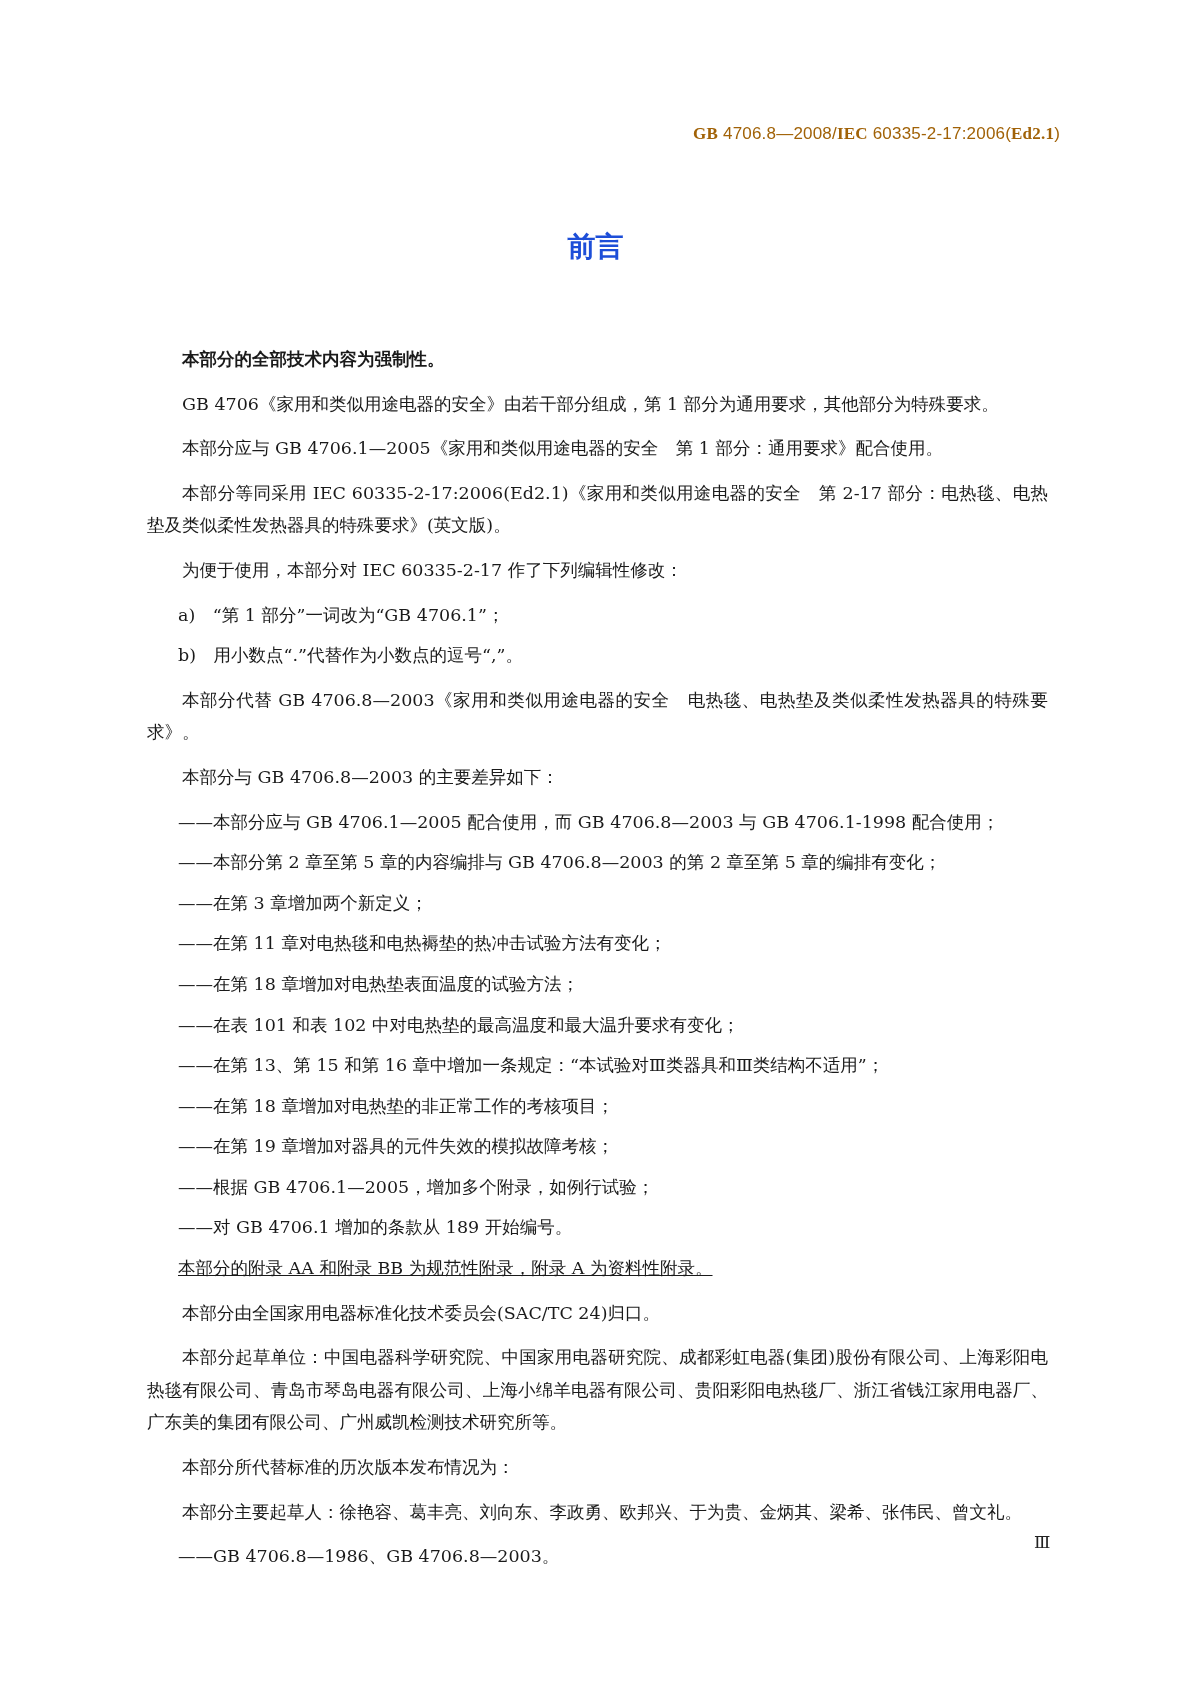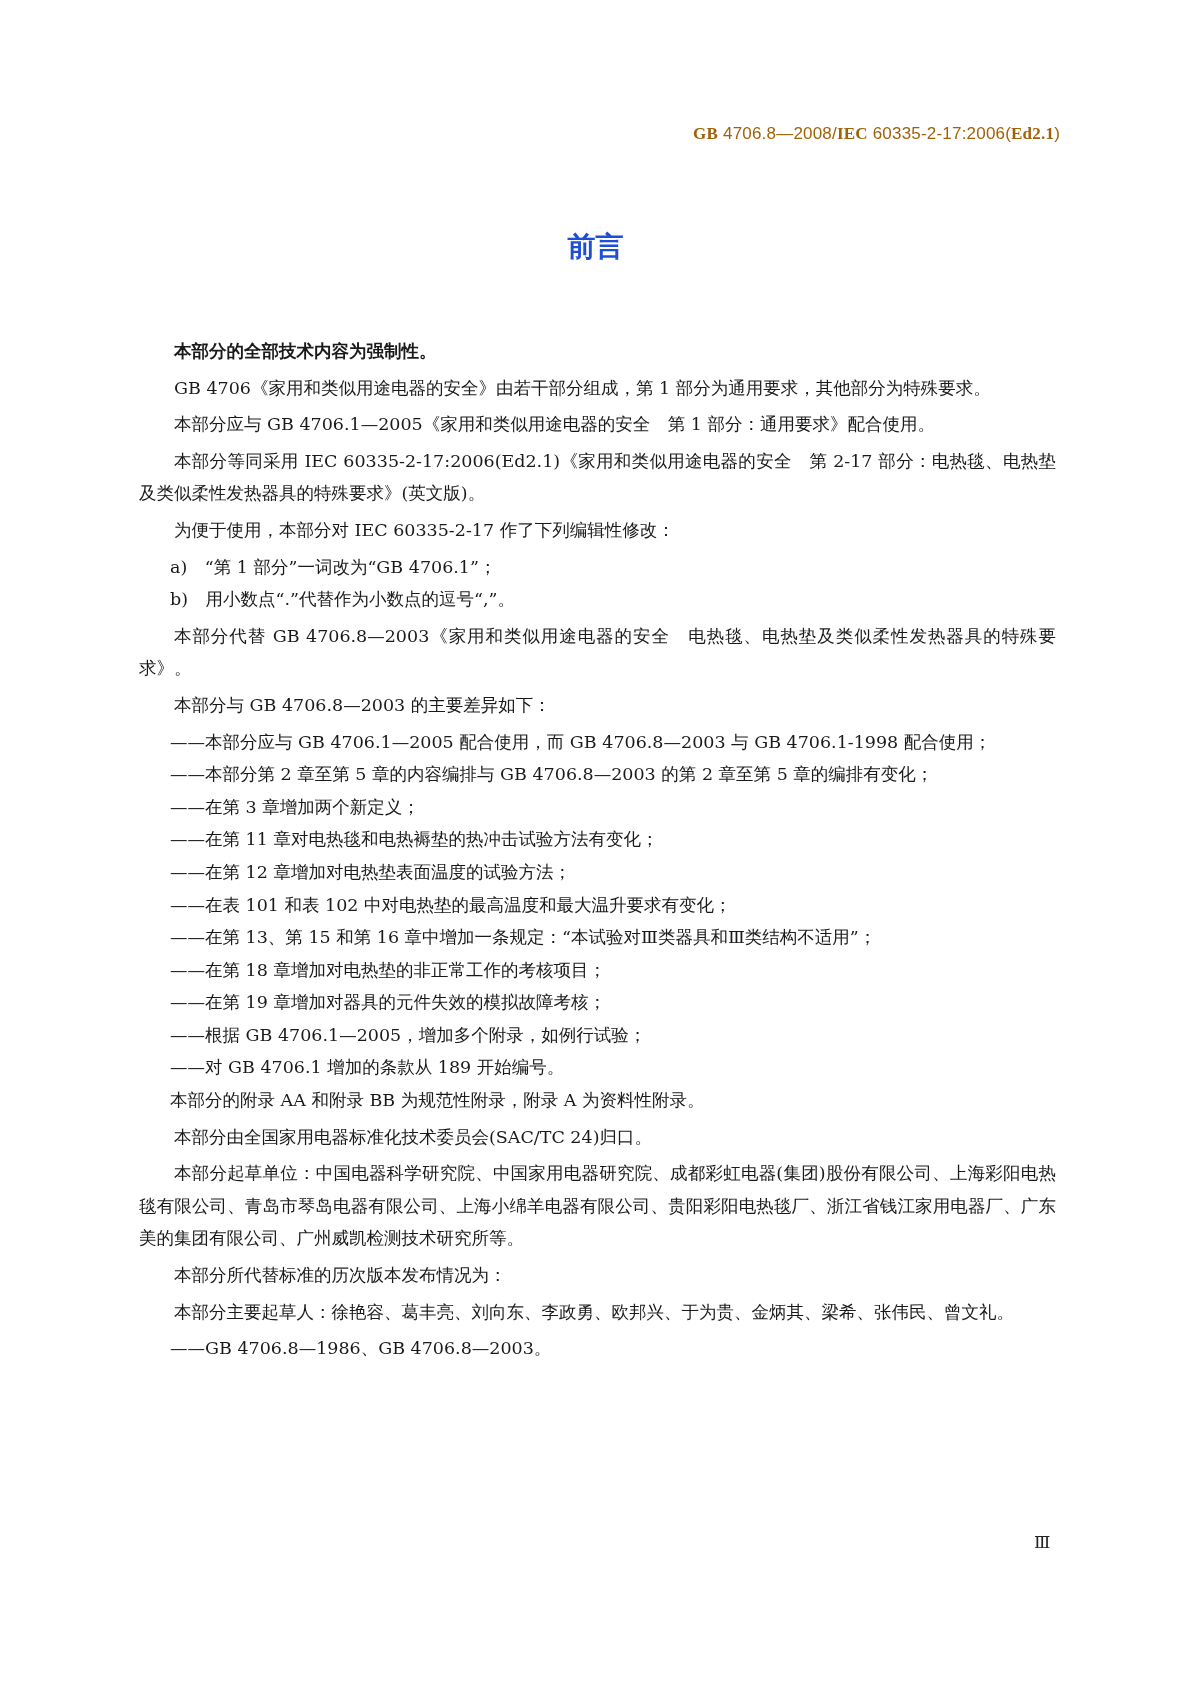--- a/index.html
+++ b/index.html
@@ -17,25 +17,25 @@
     .title {
       position: absolute; top: 228px; left: 0; width: 1191px; text-align: center;
       font-family: "DejaVu Sans", sans-serif; font-weight: bold; font-size: 28px;
       letter-spacing: 50px; color: #1d4ed8;
     }
     .title span { margin-right: -50px; }
     .body {
       position: absolute; top: 331px; left: 135px; width: 925px;
       font-size: 17.5px; line-height: 32.6px;
     }
-    .p { text-indent: 35px; margin: 4px; text-align: justify; }
+    .p { text-indent: 35px; margin: 12px; text-align: justify; }
     .p.bold { font-family: "DejaVu Sans", sans-serif; font-weight: bold; }
     .dash { margin: 0; padding-left: 0; text-indent: 0; }
-    .item { margin: 0; padding-left: 35px; }
-    .flush { margin: 0; padding-left: 35px; }
+    .item { margin: 8px; padding-left: 35px; }
+    .flush { margin: 8px; padding-left: 35px; text-decoration: underline; }
     .pagenum {
       position: absolute; top: 1532px; left: 1034px;
       font-family: "DejaVu Serif", serif; font-size: 17px; color: #222;
     }
   </style>
 </head>
 <body>
 
 <div class="header">
   <b>GB</b><span> 4706.8—2008/</span><b>IEC</b><span> 60335-2-17:2006(</span><b>Ed2.1</b><span>)</span>
@@ -54,21 +54,21 @@
   <p class="item">a)　“第 1 部分”一词改为“GB 4706.1”；</p>
   <p class="item">b)　用小数点“.”代替作为小数点的逗号“,”。</p>
   <p class="p">本部分代替 GB 4706.8—2003《家用和类似用途电器的安全　电热毯、电热垫及类似柔性发热器具的特殊要求》。</p>
   <p class="p">本部分与 GB 4706.8—2003 的主要差异如下：</p>
 
   <div>
     <p class="item dash"><span>——</span><span>本部分应与 GB 4706.1—2005 配合使用，而 GB 4706.8—2003 与 GB 4706.1-1998 配合使用；</span></p>
     <p class="item dash"><span>——</span><span>本部分第 2 章至第 5 章的内容编排与 GB 4706.8—2003 的第 2 章至第 5 章的编排有变化；</span></p>
     <p class="item dash"><span>——</span><span>在第 3 章增加两个新定义；</span></p>
     <p class="item dash"><span>——</span><span>在第 11 章对电热毯和电热褥垫的热冲击试验方法有变化；</span></p>
-    <p class="item dash"><span>——</span><span>在第 12 章增加对电热垫表面温度的试验方法；</span></p>
+    <p class="item dash"><span>——</span><span>在第 18 章增加对电热垫表面温度的试验方法；</span></p>
     <p class="item dash"><span>——</span><span>在表 101 和表 102 中对电热垫的最高温度和最大温升要求有变化；</span></p>
     <p class="item dash"><span>——</span><span>在第 13、第 15 和第 16 章中增加一条规定：“本试验对Ⅲ类器具和Ⅲ类结构不适用”；</span></p>
     <p class="item dash"><span>——</span><span>在第 18 章增加对电热垫的非正常工作的考核项目；</span></p>
     <p class="item dash"><span>——</span><span>在第 19 章增加对器具的元件失效的模拟故障考核；</span></p>
     <p class="item dash"><span>——</span><span>根据 GB 4706.1—2005，增加多个附录，如例行试验；</span></p>
     <p class="item dash"><span>——</span><span>对 GB 4706.1 增加的条款从 189 开始编号。</span></p>
   </div>
 
   <p class="flush">本部分的附录 AA 和附录 BB 为规范性附录，附录 A 为资料性附录。</p>
   <p class="p">本部分由全国家用电器标准化技术委员会(SAC/TC 24)归口。</p>

